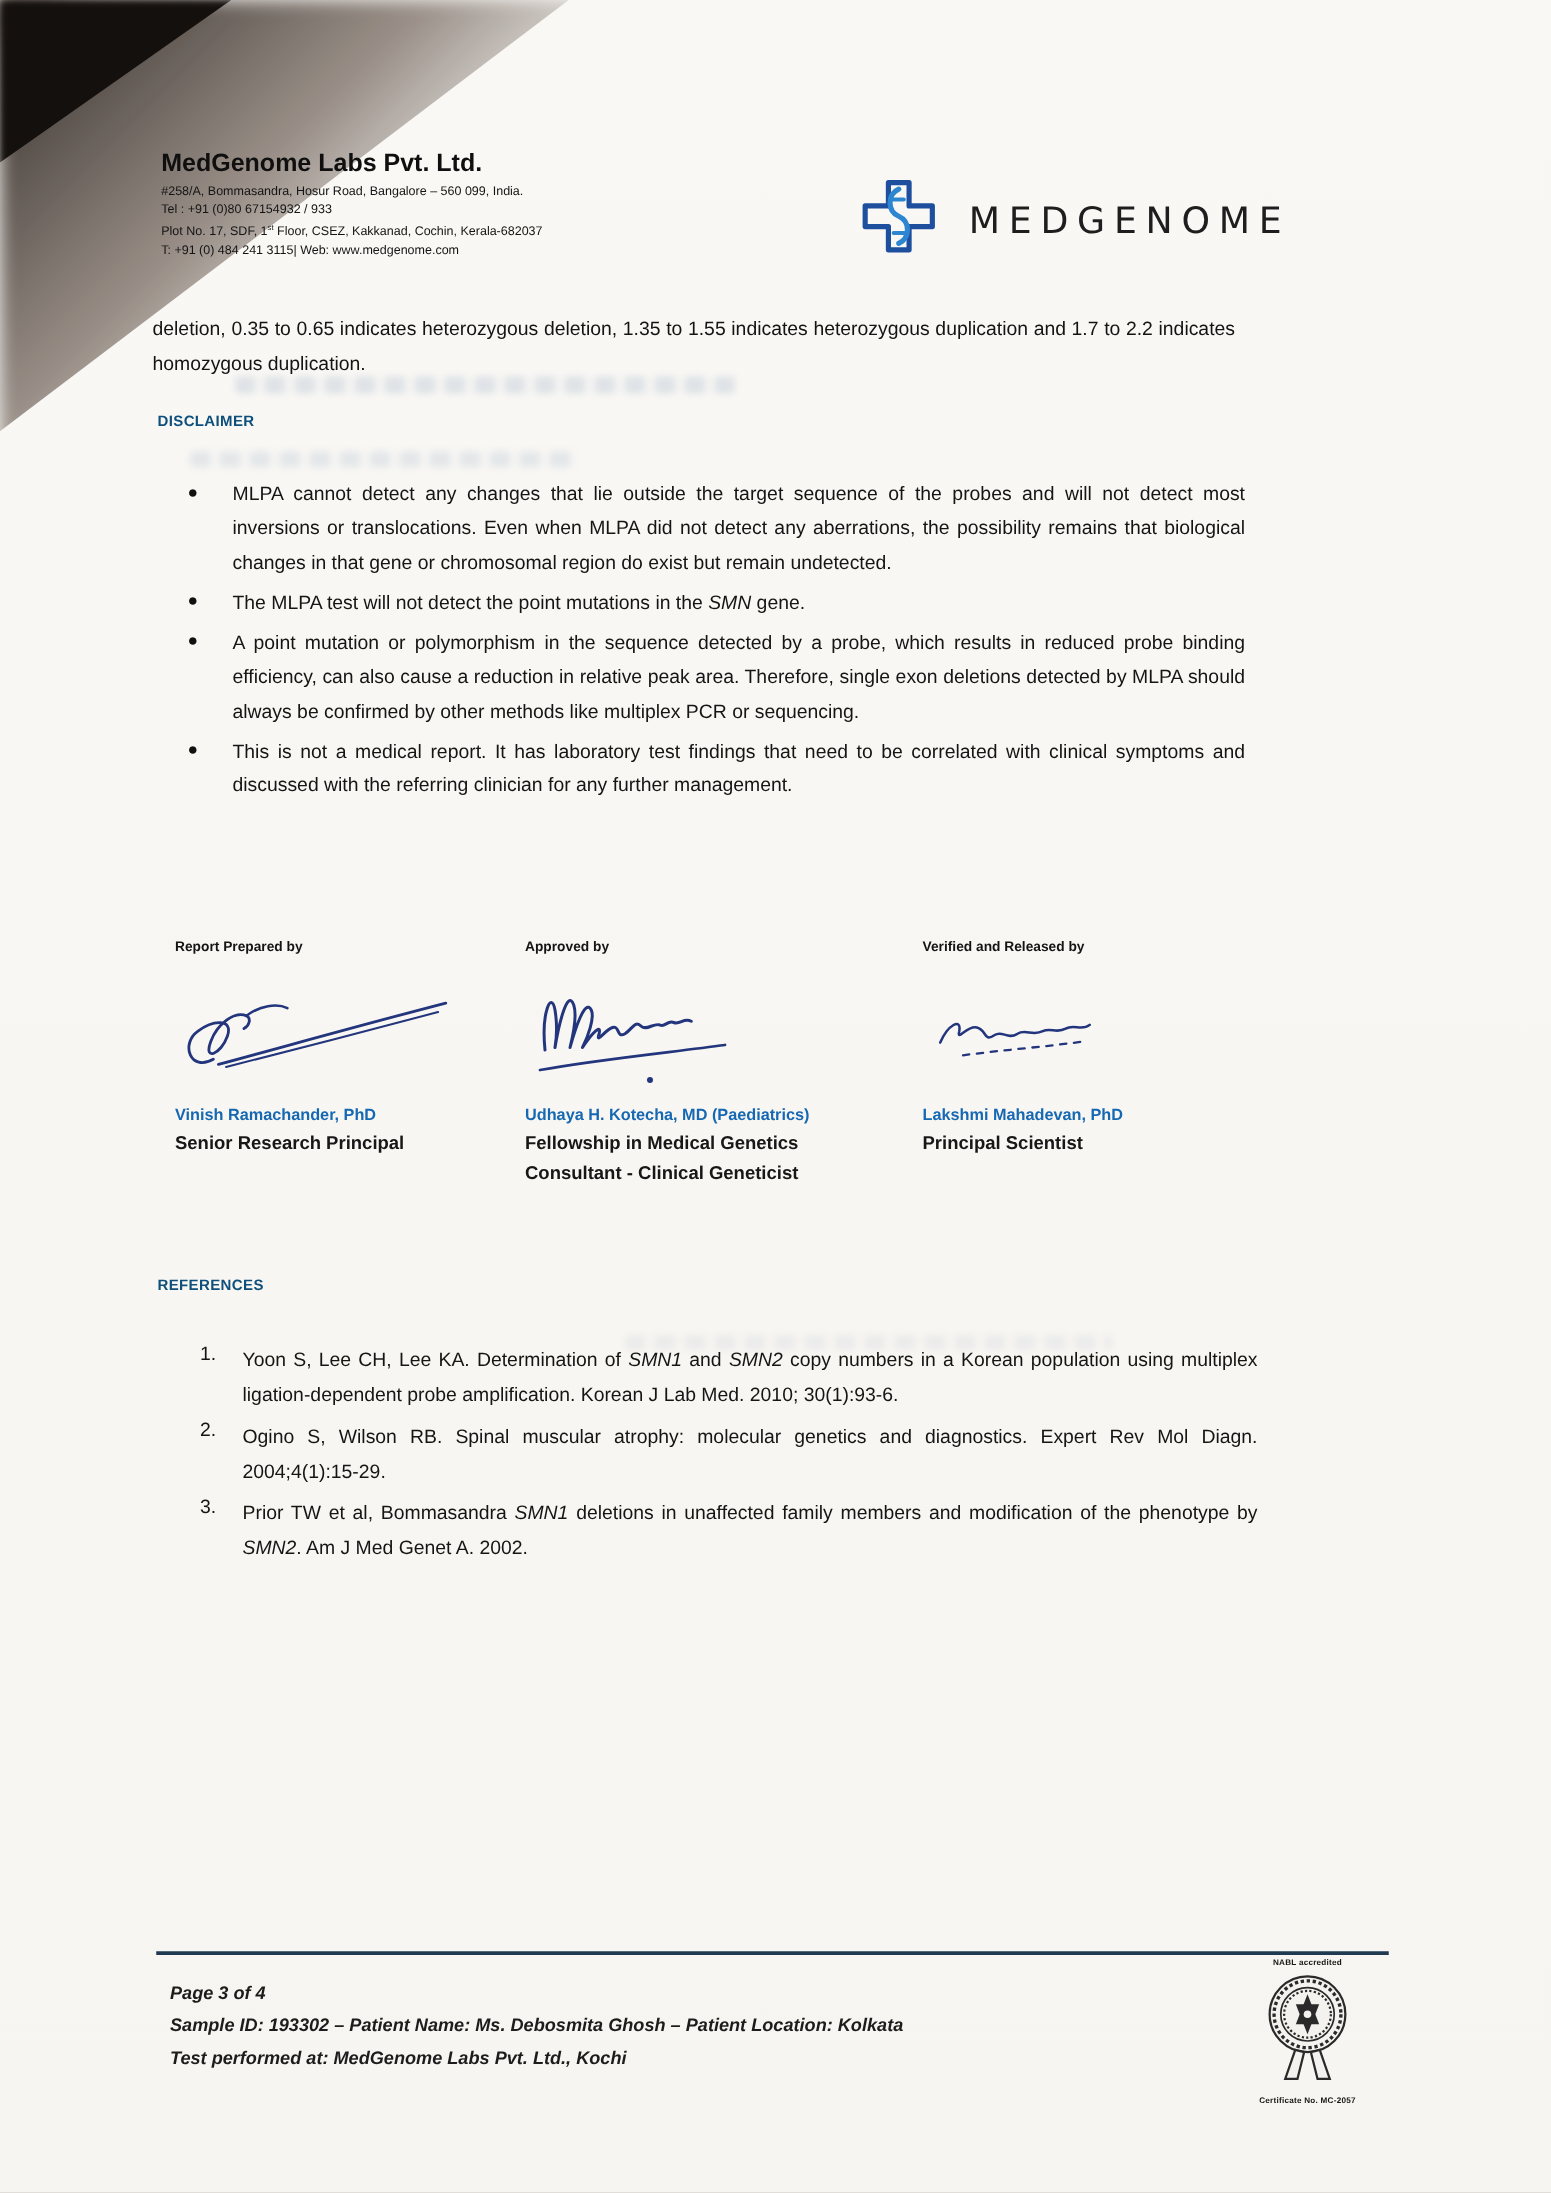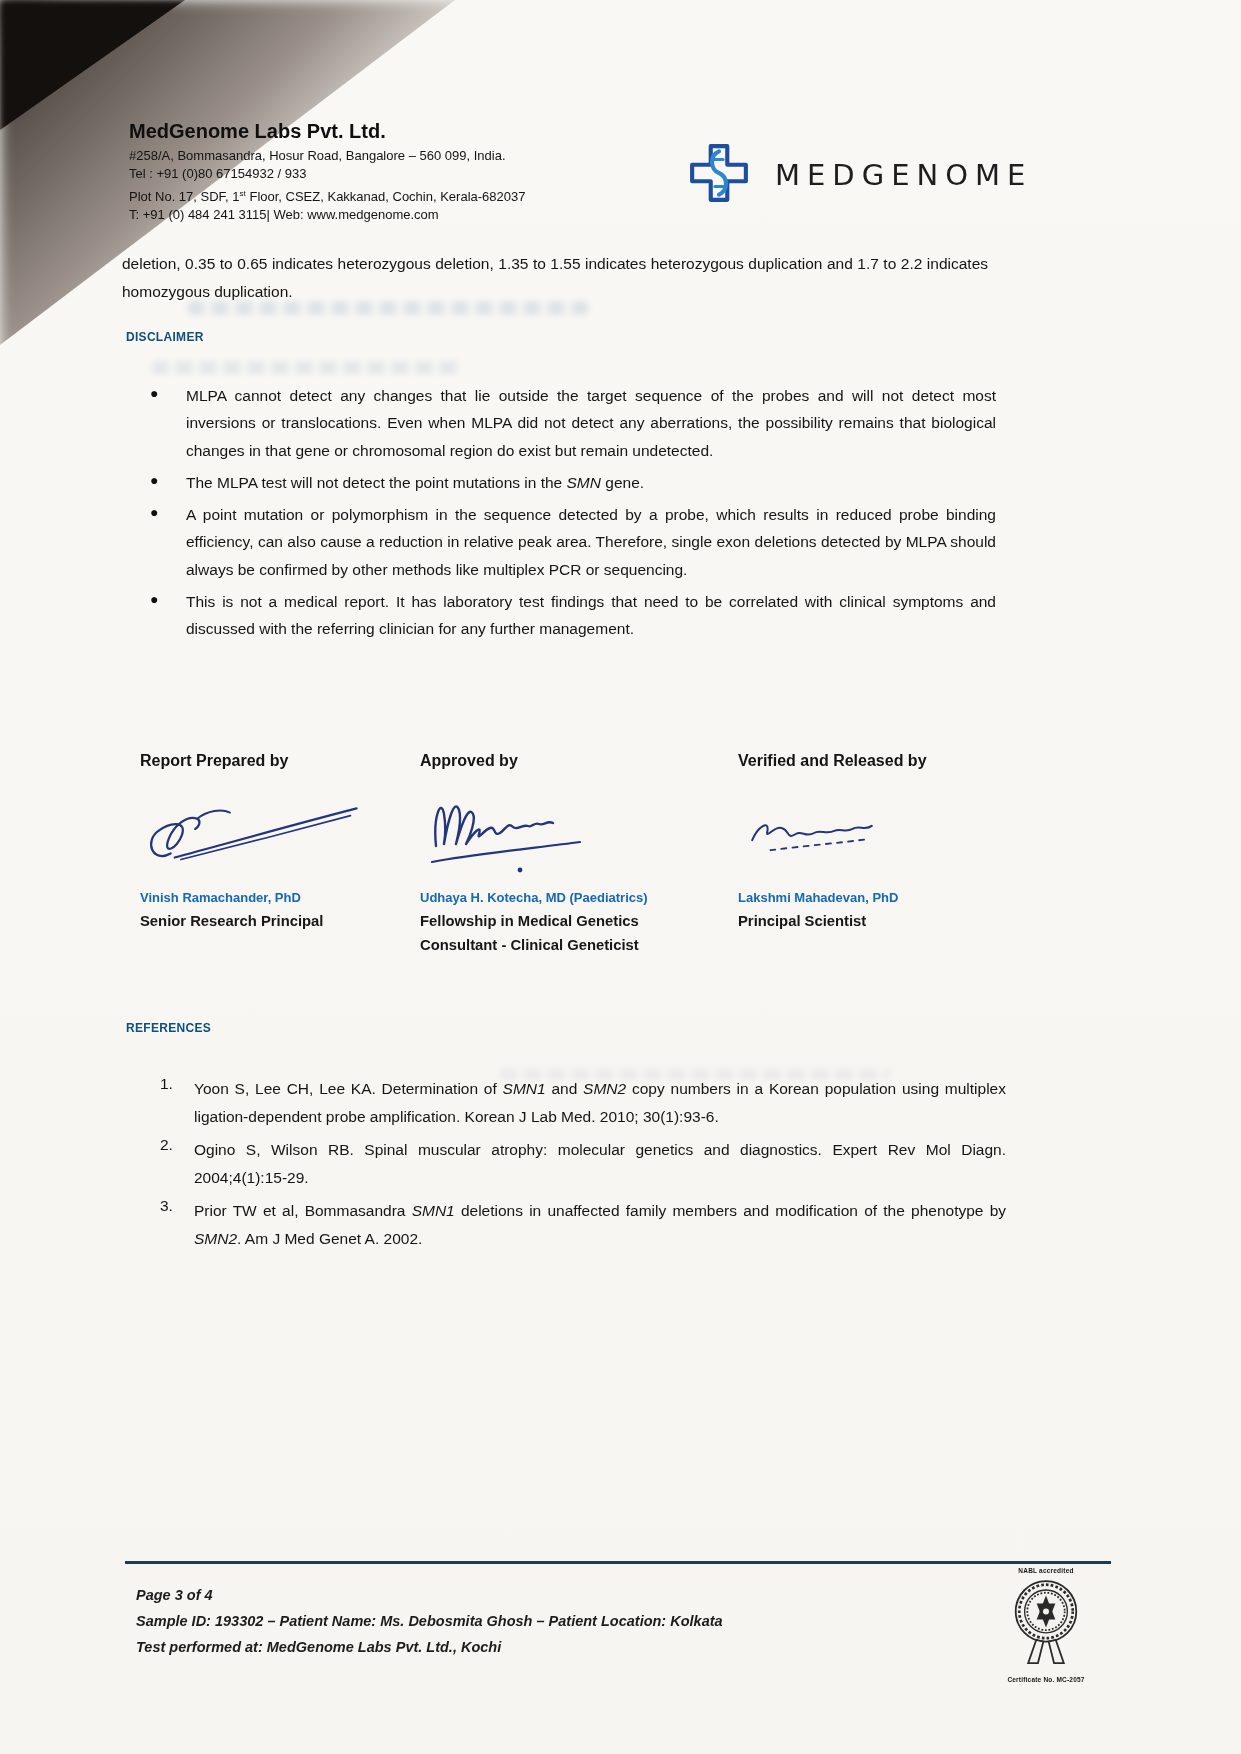--- a/index.html
+++ b/index.html
@@ -14,42 +14,42 @@
     background:radial-gradient(closest-side at 12% 10%,rgba(116,98,84,.6),rgba(165,146,124,.28) 52%,rgba(205,190,168,0) 76%);
     clip-path:polygon(0 0,520px 0,0 500px);filter:blur(12px);}
   .fold-dark{position:absolute;left:0;top:0;width:470px;height:360px;
     background:linear-gradient(135deg,rgba(38,30,26,.95) 0%,rgba(92,76,66,.6) 42%,rgba(150,130,112,0) 68%);
     clip-path:polygon(0 0,455px 0,0 345px);filter:blur(7px);}
   .fold-black{position:absolute;left:0;top:0;width:210px;height:150px;background:#14100e;
     clip-path:polygon(0 0,185px 0,0 130px);filter:blur(3px);}
   
   .header-block{position:absolute;left:129px;top:120px;}
   .company{font-size:20px;font-weight:700;color:#0f0f0f;margin-bottom:4px;}
-  .addr{font-size:13px;line-height:1.42;color:#141414;}
+  .addr{font-size:10px;line-height:1.42;color:#141414;}
   .addr-group2{margin-top:4px;}
   sup{font-size:.62em;line-height:0;}
   .logo{position:absolute;left:688px;top:142px;display:flex;align-items:center;gap:25px;}
   .logo-text{font-size:29px;letter-spacing:7px;font-weight:500;color:#1e1e1e;font-family:"DejaVu Sans",sans-serif;}
   
   .intro{position:absolute;left:122px;top:250px;width:866px;font-size:15.5px;line-height:1.78;text-align:justify;color:#141414;}
   
   .sec-title{position:absolute;font-size:12px;font-weight:800;color:#0e4f7c;letter-spacing:.3px;font-family:"Liberation Sans",sans-serif;}
   .disclaimer-title{left:126px;top:330px;}
   .references-title{left:126px;top:1021px;}
   
   .bullets{position:absolute;left:150px;top:382px;width:846px;}
   .bullet{display:flex;margin-bottom:5px;}
   .dot{width:36px;font-size:14px;padding-top:3px;color:#111;}
   .btext{flex:1;font-size:15.5px;line-height:1.76;text-align:justify;color:#151515;}
   
   .sig-col{position:absolute;top:752px;}
   .sig-col.c1{left:140px;width:262px;}
   .sig-col.c2{left:420px;width:275px;}
   .sig-col.c3{left:723px;width:262px;margin-left:15px;}
-  .sig-header{font-weight:700;font-size:16px;color:#141414;}
+  .sig-header{font-weight:700;font-size:11px;color:#141414;}
   .sig-art{height:112px;margin-top:8px;display:flex;align-items:center;}
   .sig-name{font-weight:700;font-size:13px;color:#1668b3;margin-bottom:5px;}
   .sig-title{font-weight:700;font-size:14.8px;color:#171717;line-height:1.6;}
   .ink{stroke:#23357d;fill:none;stroke-linecap:round;stroke-linejoin:round;}
   
   .refs{position:absolute;left:160px;top:1075px;width:846px;}
   .ref{display:flex;margin-bottom:6px;}
   .ref-num{width:34px;font-size:15.5px;color:#141414;}
   .ref-text{flex:1;font-size:15.5px;line-height:1.78;text-align:justify;color:#151515;}
   

